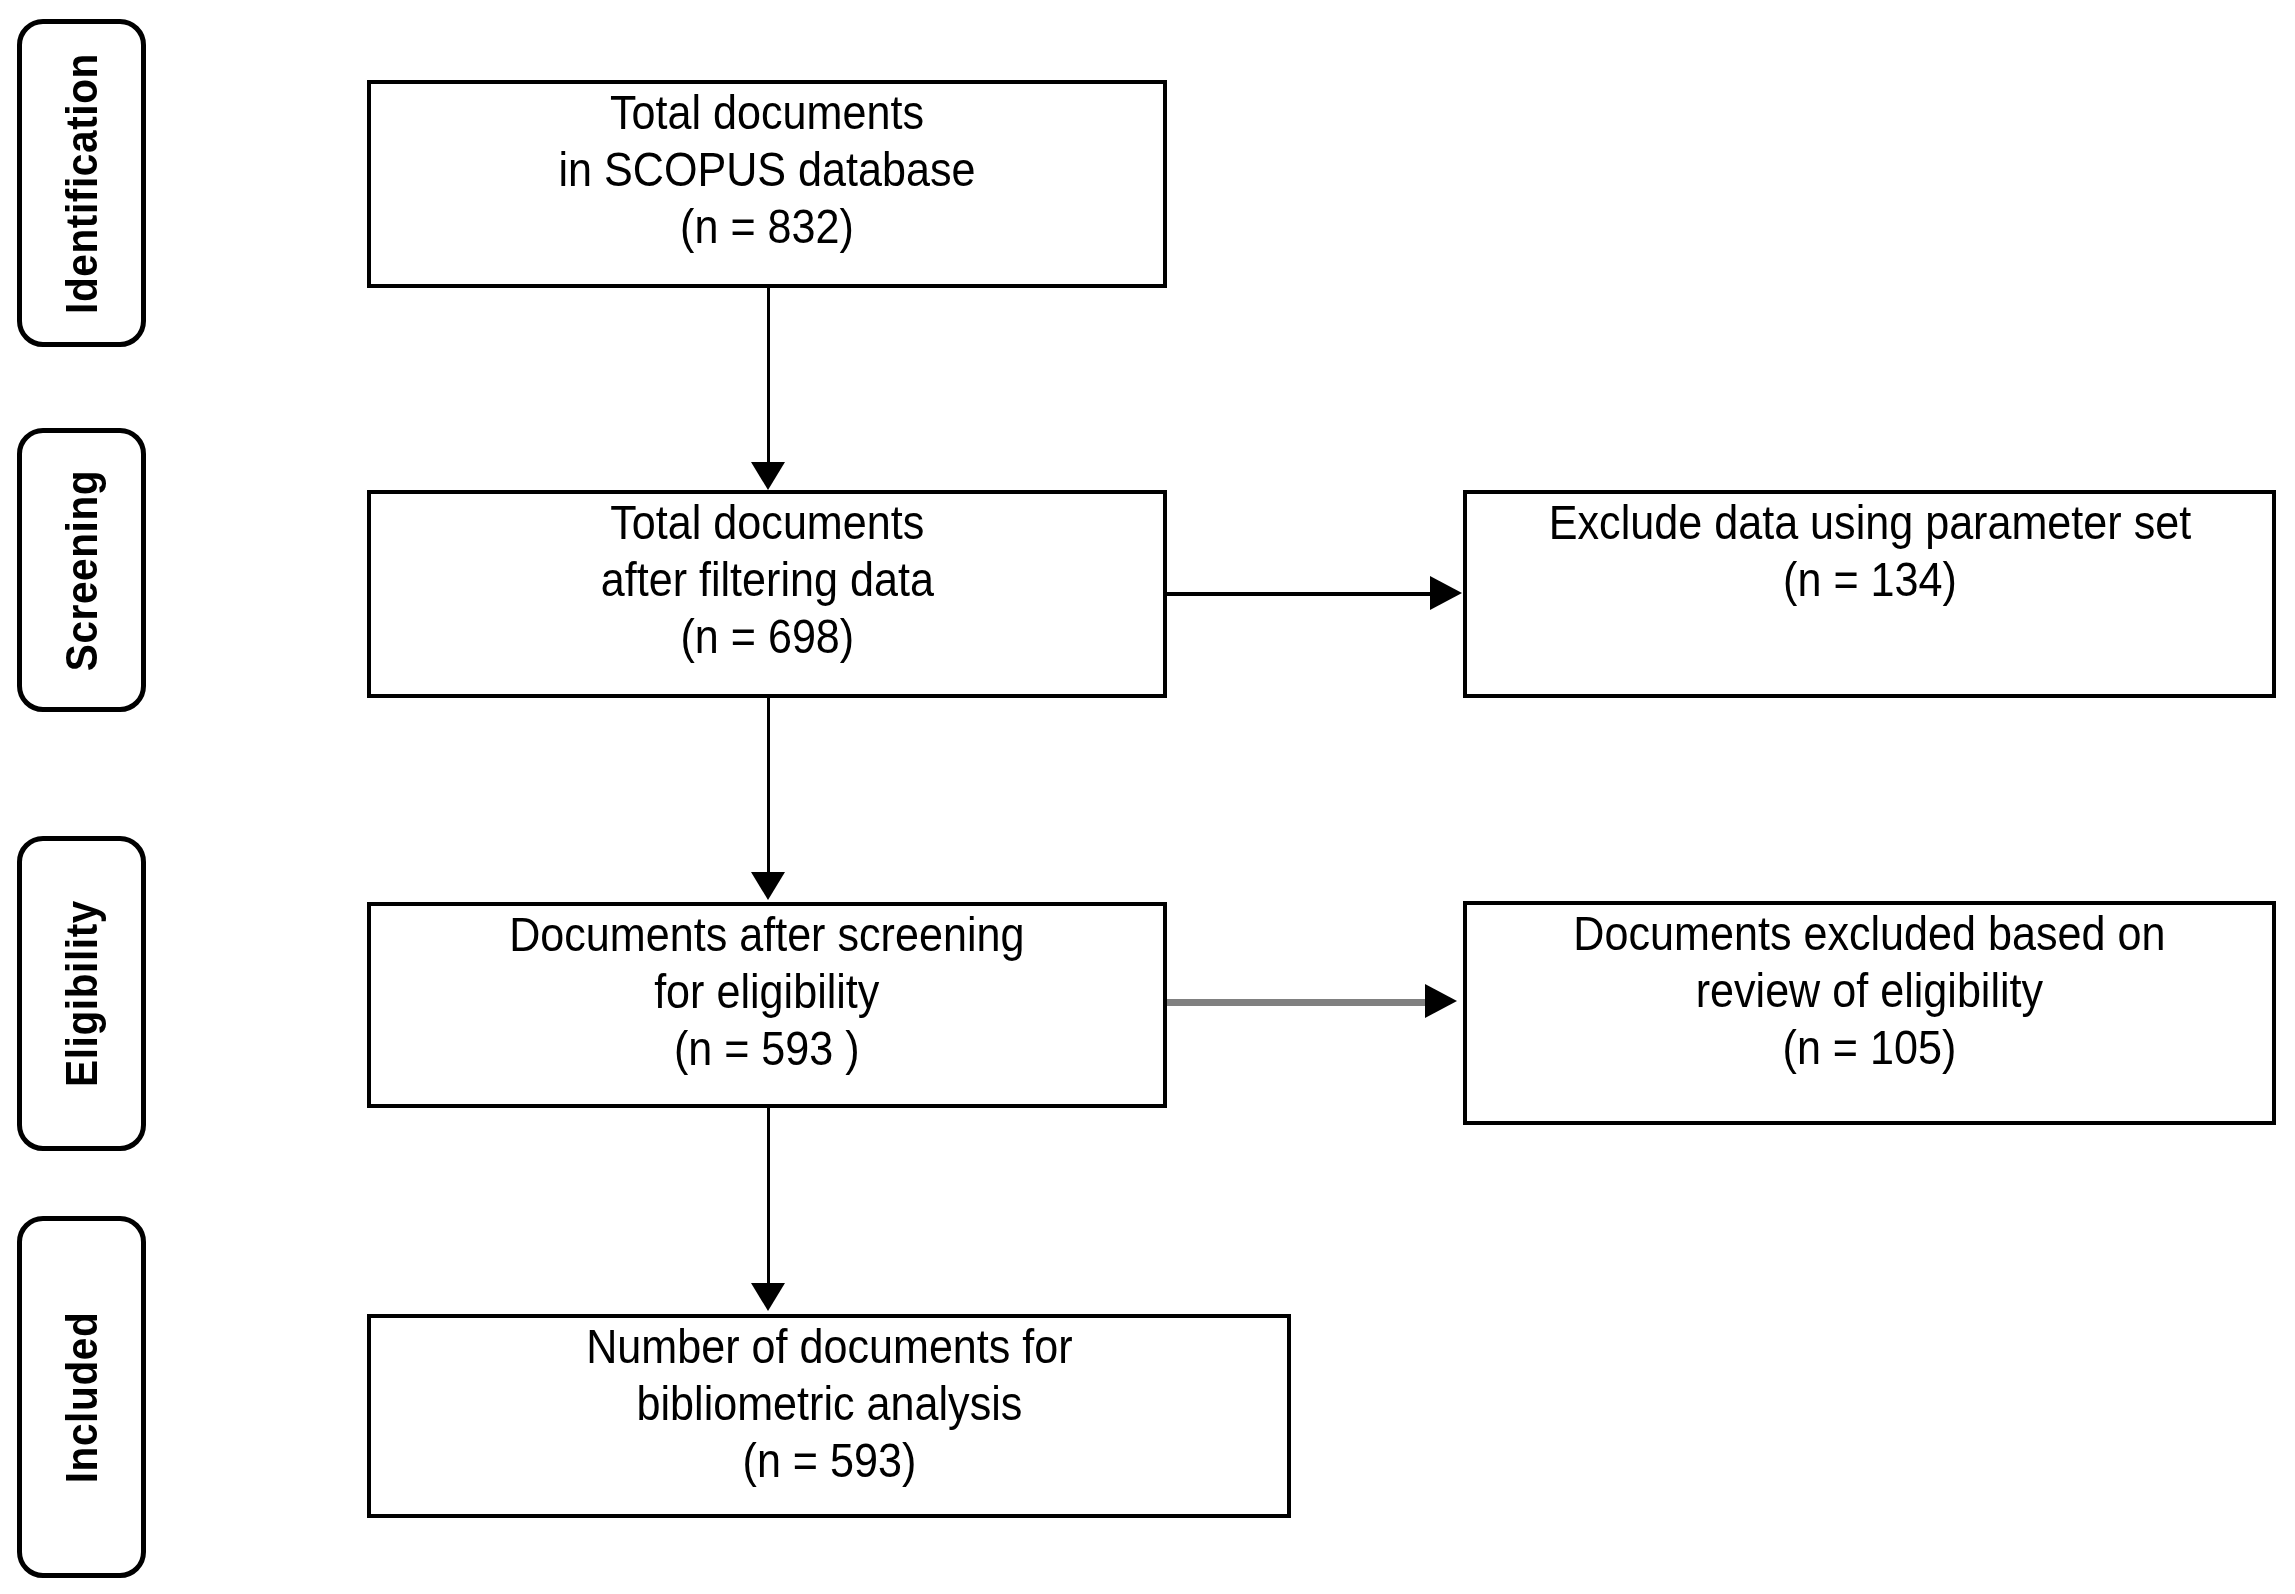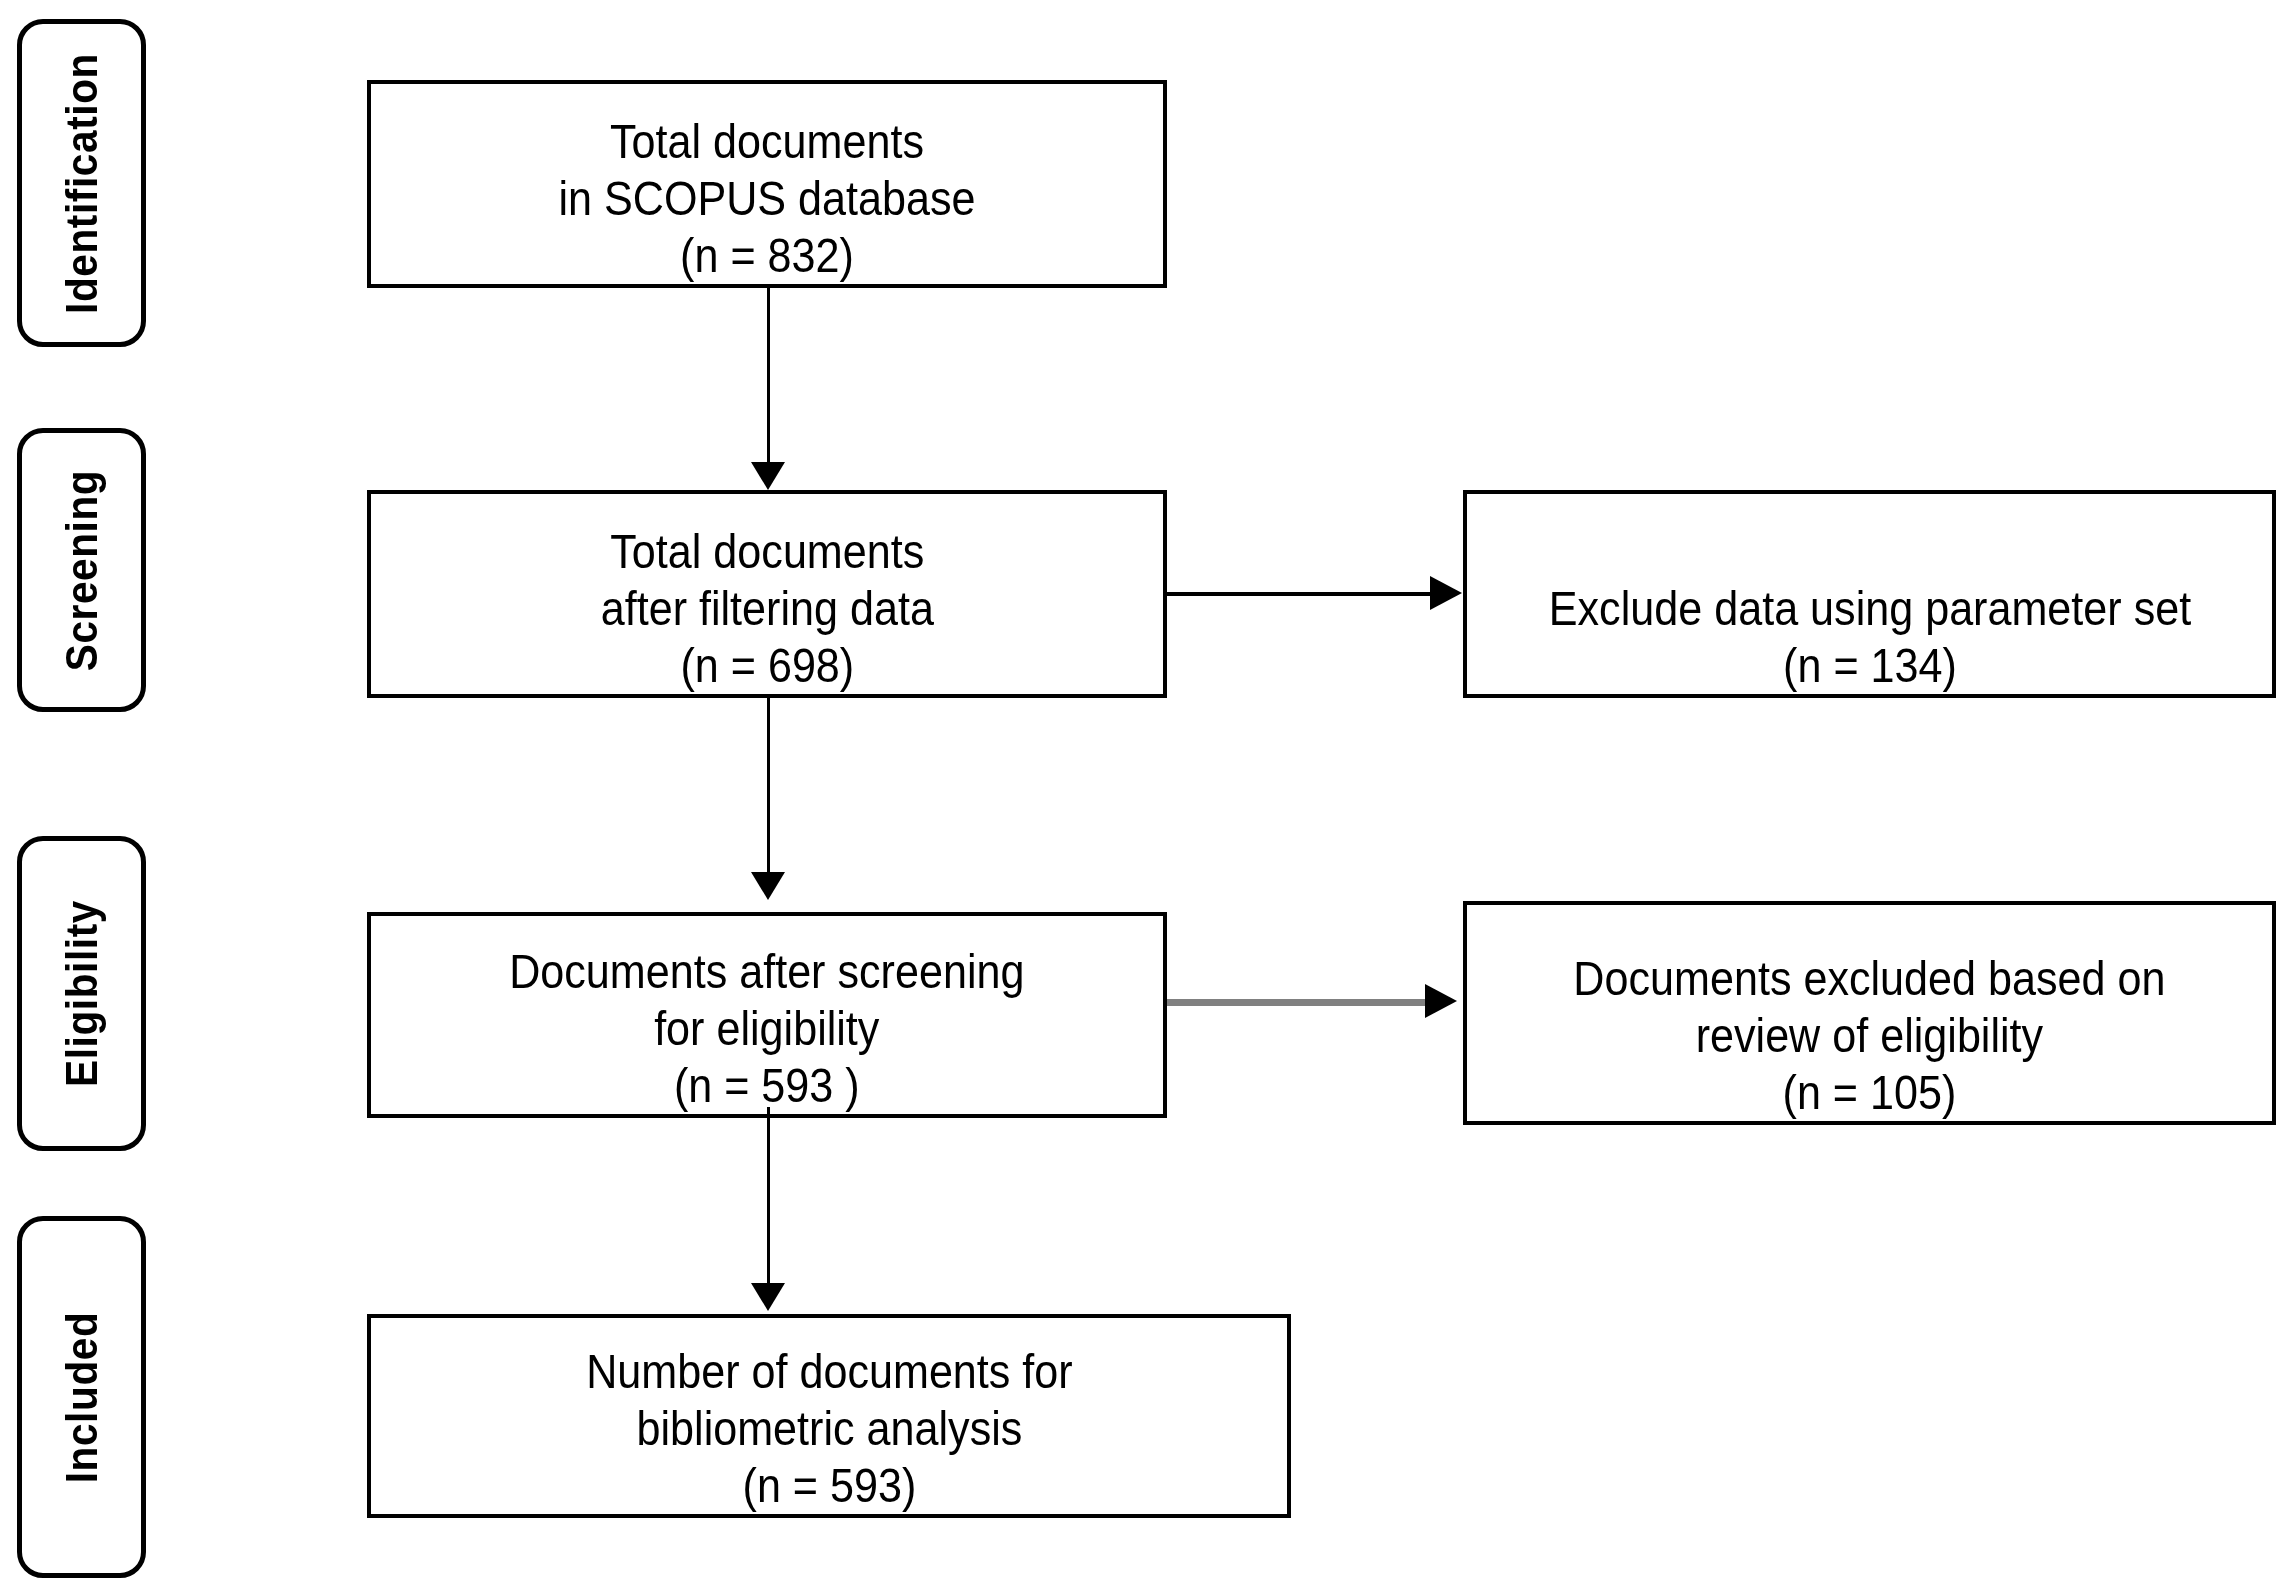--- a/index.html
+++ b/index.html
@@ -32,21 +32,21 @@
     letter-spacing:0.7px;
     line-height:1;
   }
   
   .fbox{
     position:absolute;
     border:4.7px solid var(--border-color);
     background:var(--bg);
     box-sizing:border-box;
     display:flex;flex-direction:column;
-    align-items:center;justify-content:flex-end;
+    align-items:center;justify-content:flex-start;
     text-align:center;
   }
   .fbox .content{transform:scaleX(0.88);}
   .fbox .line{
     display:block;white-space:pre;
     font-size:49px;line-height:57px;
   }
   
   .shaft-v{position:absolute;width:3.4px;background:var(--border-color);}
   .shaft-h{position:absolute;height:4px;background:var(--border-color);}
@@ -91,21 +91,21 @@
   </div>
 
   <div class="fbox" style="left:367px;top:490px;width:800px;height:208px;">
     <div class="content">
       <span class="line">Total documents</span>
       <span class="line">after filtering data</span>
       <span class="line">(n = 698)</span>
     </div>
   </div>
 
-  <div class="fbox" style="left:367px;top:902px;width:800px;height:206px;margin-top:10px;">
+  <div class="fbox" style="left:367px;top:902px;width:800px;height:206px;">
     <div class="content">
       <span class="line">Documents after screening</span>
       <span class="line">for eligibility</span>
       <span class="line">(n = 593 )</span>
     </div>
   </div>
 
   <div class="fbox" style="left:367px;top:1314px;width:924px;height:204px;">
     <div class="content">
       <span class="line">Number of documents for</span>

